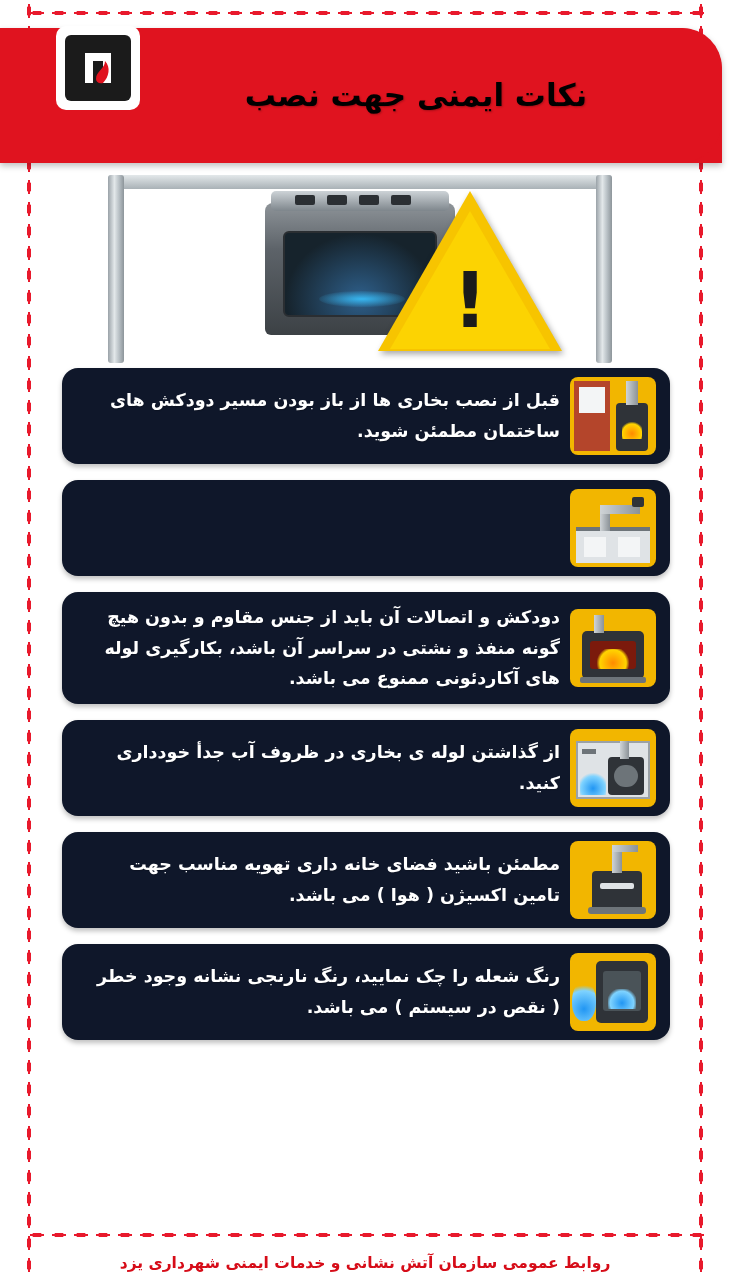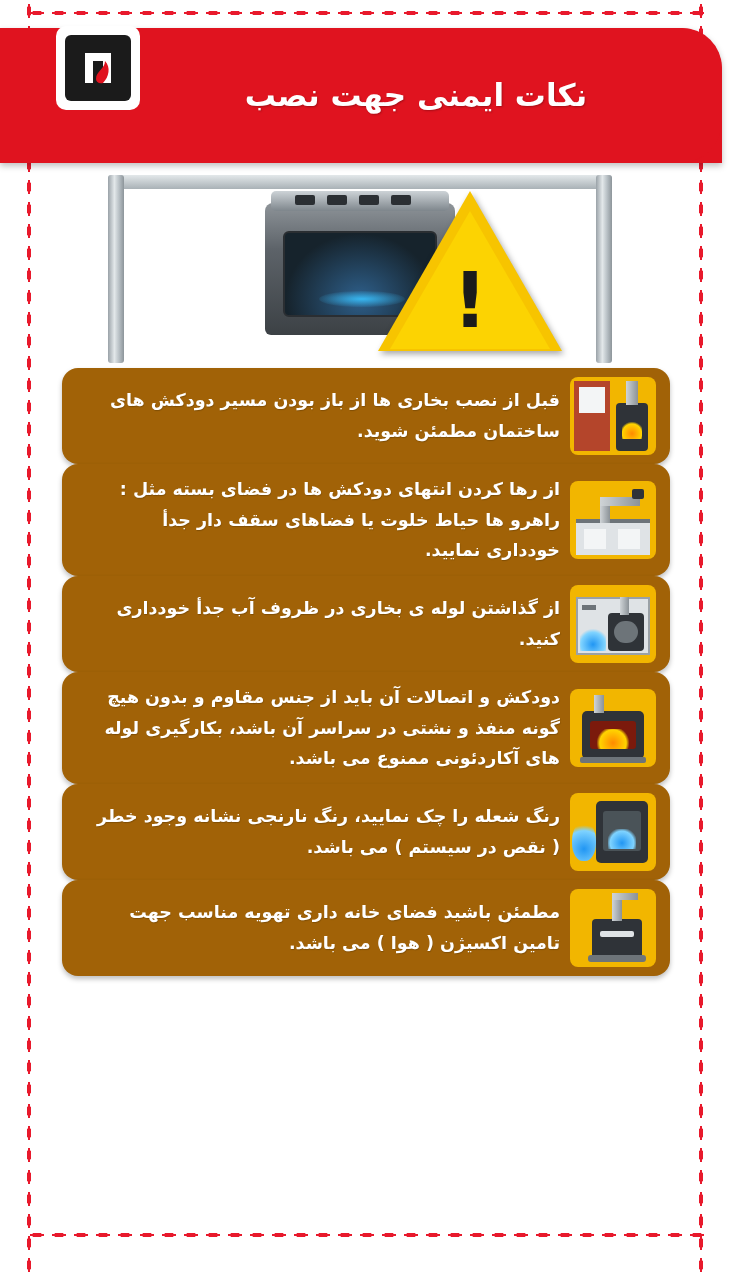--- a/index.html
+++ b/index.html
@@ -65,21 +65,21 @@
     right: 0;
     top: 0;
     width: 46px;
     height: 135px;
     background: #e0131f;
     border-top-right-radius: 42px;
     border-bottom-right-radius: 42px;
   }
   .header-title {
     flex: 1;
-    color: #ffffff;
+    color: #000000;
     font-size: 31px;
     font-weight: bold;
     line-height: 1.45;
     text-align: center;
     padding-right: 40px;
     padding-left: 150px;
     text-shadow: 1px 1px 2px rgba(0,0,0,0.25);
     direction: rtl;
   }
   .logo-box {
@@ -200,23 +200,23 @@
 
   
   .tips {
     position: absolute;
     top: 368px;
     left: 62px;
     width: 608px;
   }
   .tip {
     position: relative;
-    background: #a16207;
+    background: #0f172a;
     border-radius: 16px;
-    margin-bottom: 0;
+    margin-bottom: 16px;
     min-height: 96px;
     display: flex;
     align-items: center;
     box-shadow: 0 3px 5px rgba(0,0,0,0.25);
     padding: 10px 110px 10px 22px;
   }
   .tip-text {
     color: #ffffff;
     font-size: 17.5px;
     line-height: 1.75;
@@ -314,72 +314,72 @@
       <div class="tip-icon">
         <div class="ic ic-brick" style="left:4px;top:4px;width:36px;height:70px;"></div>
         <div class="ic ic-white" style="left:9px;top:10px;width:26px;height:26px;"></div>
         <div class="ic ic-dark" style="left:46px;top:26px;width:32px;height:48px;border-radius:4px;"></div>
         <div class="ic ic-pipe" style="left:56px;top:4px;width:12px;height:24px;"></div>
         <div class="ic ic-fire" style="left:52px;top:44px;width:20px;height:18px;"></div>
       </div>
     </div>
 
     <div class="tip">
-      <div class="tip-text">از رها کردن انتهای دودکش ها در فضای بسته مثل : راهرو ها حیاط خلوت یا فضاهای سقف دار جدأ خودداری نمایید.</div>
       <div class="tip-icon">
         <div class="ic ic-light" style="left:6px;top:38px;width:74px;height:36px;"></div>
         <div class="ic ic-mid" style="left:6px;top:38px;width:74px;height:4px;"></div>
         <div class="ic ic-pipe" style="left:30px;top:22px;width:10px;height:20px;"></div>
         <div class="ic ic-pipe" style="left:30px;top:16px;width:40px;height:9px;"></div>
         <div class="ic ic-dark" style="left:62px;top:8px;width:12px;height:10px;border-radius:2px;"></div>
         <div class="ic ic-white" style="left:14px;top:48px;width:22px;height:20px;"></div>
         <div class="ic ic-white" style="left:48px;top:48px;width:22px;height:20px;"></div>
       </div>
     </div>
 
 
     <div class="tip">
+      <div class="tip-text">دودکش و اتصالات آن باید از جنس مقاوم و بدون هیچ گونه منفذ و نشتی در سراسر آن باشد، بکارگیری لوله های آکاردئونی ممنوع می باشد.</div>
+      <div class="tip-icon">
+        <div class="ic ic-dark" style="left:12px;top:22px;width:62px;height:48px;border-radius:5px;"></div>
+        <div class="ic" style="left:20px;top:32px;width:46px;height:28px;background:#7b1a0c;border-radius:3px;"></div>
+        <div class="ic ic-fire" style="left:26px;top:40px;width:34px;height:20px;"></div>
+        <div class="ic ic-pipe" style="left:24px;top:6px;width:10px;height:18px;"></div>
+        <div class="ic ic-mid" style="left:10px;top:68px;width:66px;height:6px;border-radius:2px;"></div>
+      </div>
+    </div>
+
+    <div class="tip">
       <div class="tip-text">از گذاشتن لوله ی بخاری در ظروف آب جدأ خودداری کنید.</div>
       <div class="tip-icon">
         <div class="ic ic-light" style="left:6px;top:12px;width:74px;height:58px;border:2px solid #9aa1a6;"></div>
         <div class="ic ic-dark" style="left:38px;top:28px;width:36px;height:38px;border-radius:4px;"></div>
         <div class="ic ic-mid" style="left:44px;top:36px;width:24px;height:22px;border-radius:11px;"></div>
         <div class="ic ic-pipe" style="left:50px;top:12px;width:9px;height:18px;"></div>
         <div class="ic ic-blue" style="left:10px;top:44px;width:26px;height:22px;"></div>
         <div class="ic ic-mid" style="left:12px;top:20px;width:14px;height:5px;"></div>
       </div>
     </div>
 
     <div class="tip">
-      <div class="tip-text">دودکش و اتصالات آن باید از جنس مقاوم و بدون هیچ گونه منفذ و نشتی در سراسر آن باشد، بکارگیری لوله های آکاردئونی ممنوع می باشد.</div>
-      <div class="tip-icon">
-        <div class="ic ic-dark" style="left:12px;top:22px;width:62px;height:48px;border-radius:5px;"></div>
-        <div class="ic" style="left:20px;top:32px;width:46px;height:28px;background:#7b1a0c;border-radius:3px;"></div>
-        <div class="ic ic-fire" style="left:26px;top:40px;width:34px;height:20px;"></div>
-        <div class="ic ic-pipe" style="left:24px;top:6px;width:10px;height:18px;"></div>
-        <div class="ic ic-mid" style="left:10px;top:68px;width:66px;height:6px;border-radius:2px;"></div>
-      </div>
-    </div>
-
-    <div class="tip">
-      <div class="tip-text">رنگ شعله را چک نمایید، رنگ نارنجی نشانه وجود خطر ( نقص در سیستم ) می باشد.</div>
-      <div class="tip-icon">
-        <div class="ic ic-dark" style="left:26px;top:8px;width:52px;height:62px;border-radius:5px;"></div>
-        <div class="ic" style="left:33px;top:18px;width:38px;height:40px;background:#4a5358;border-radius:3px;"></div>
-        <div class="ic ic-blue" style="left:38px;top:36px;width:28px;height:20px;"></div>
-        <div class="ic ic-blue" style="left:2px;top:28px;width:24px;height:40px;border-radius:50% 50% 45% 45%;"></div>
-      </div>
-    </div>
-
-    <div class="tip">
       <div class="tip-text">مطمئن باشید فضای خانه داری تهویه مناسب جهت تامین اکسیژن ( هوا ) می باشد.</div>
       <div class="tip-icon">
         <div class="ic ic-dark" style="left:22px;top:30px;width:50px;height:42px;border-radius:4px;"></div>
         <div class="ic ic-mid" style="left:18px;top:66px;width:58px;height:7px;border-radius:3px;"></div>
         <div class="ic ic-pipe" style="left:42px;top:6px;width:10px;height:26px;"></div>
         <div class="ic ic-pipe" style="left:42px;top:4px;width:26px;height:7px;"></div>
         <div class="ic ic-light" style="left:30px;top:42px;width:34px;height:6px;border-radius:2px;"></div>
       </div>
     </div>
 
+    <div class="tip">
+      <div class="tip-text">رنگ شعله را چک نمایید، رنگ نارنجی نشانه وجود خطر ( نقص در سیستم ) می باشد.</div>
+      <div class="tip-icon">
+        <div class="ic ic-dark" style="left:26px;top:8px;width:52px;height:62px;border-radius:5px;"></div>
+        <div class="ic" style="left:33px;top:18px;width:38px;height:40px;background:#4a5358;border-radius:3px;"></div>
+        <div class="ic ic-blue" style="left:38px;top:36px;width:28px;height:20px;"></div>
+        <div class="ic ic-blue" style="left:2px;top:28px;width:24px;height:40px;border-radius:50% 50% 45% 45%;"></div>
+      </div>
+    </div>
+
   </div>
 
+  <div class="footer">روابط عمومی سازمان آتش نشانی و خدمات ایمنی شهرداری یزد</div>
 </div>
 
 </body></html>

